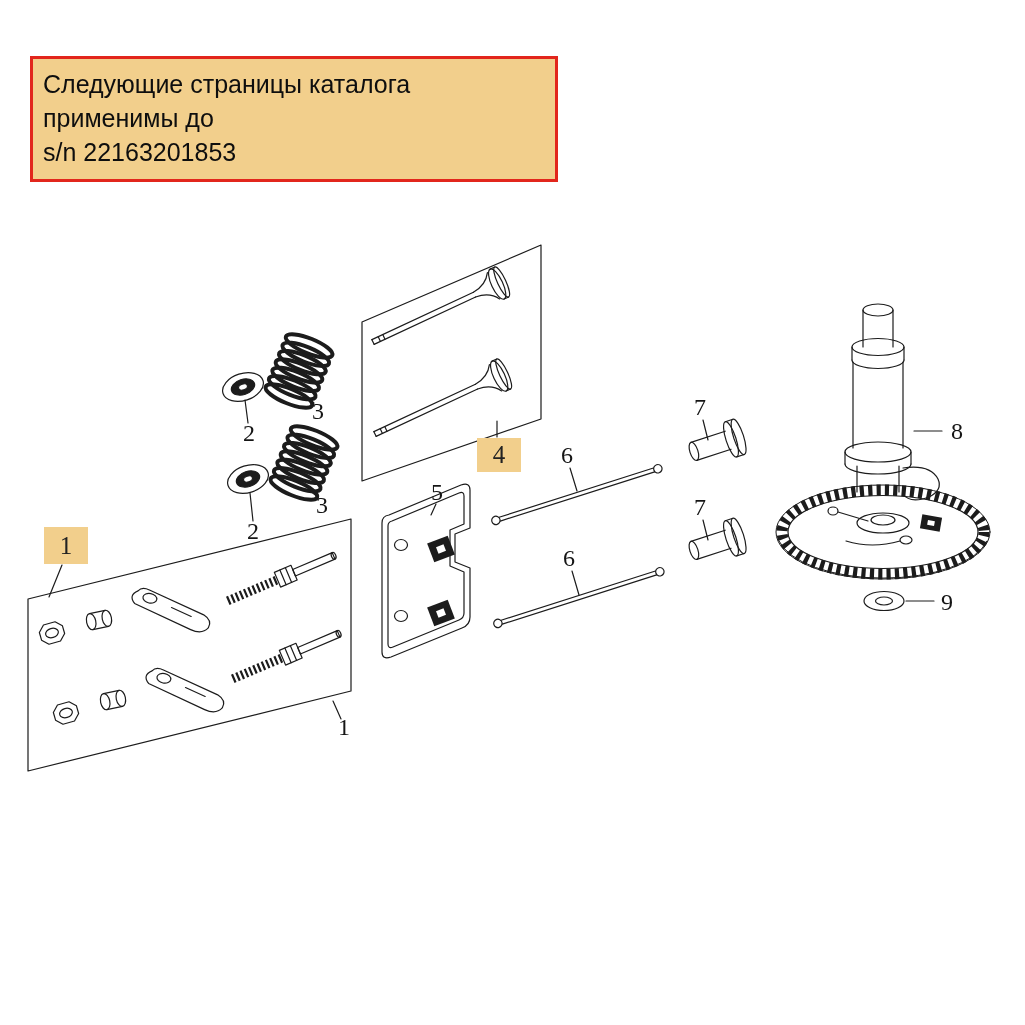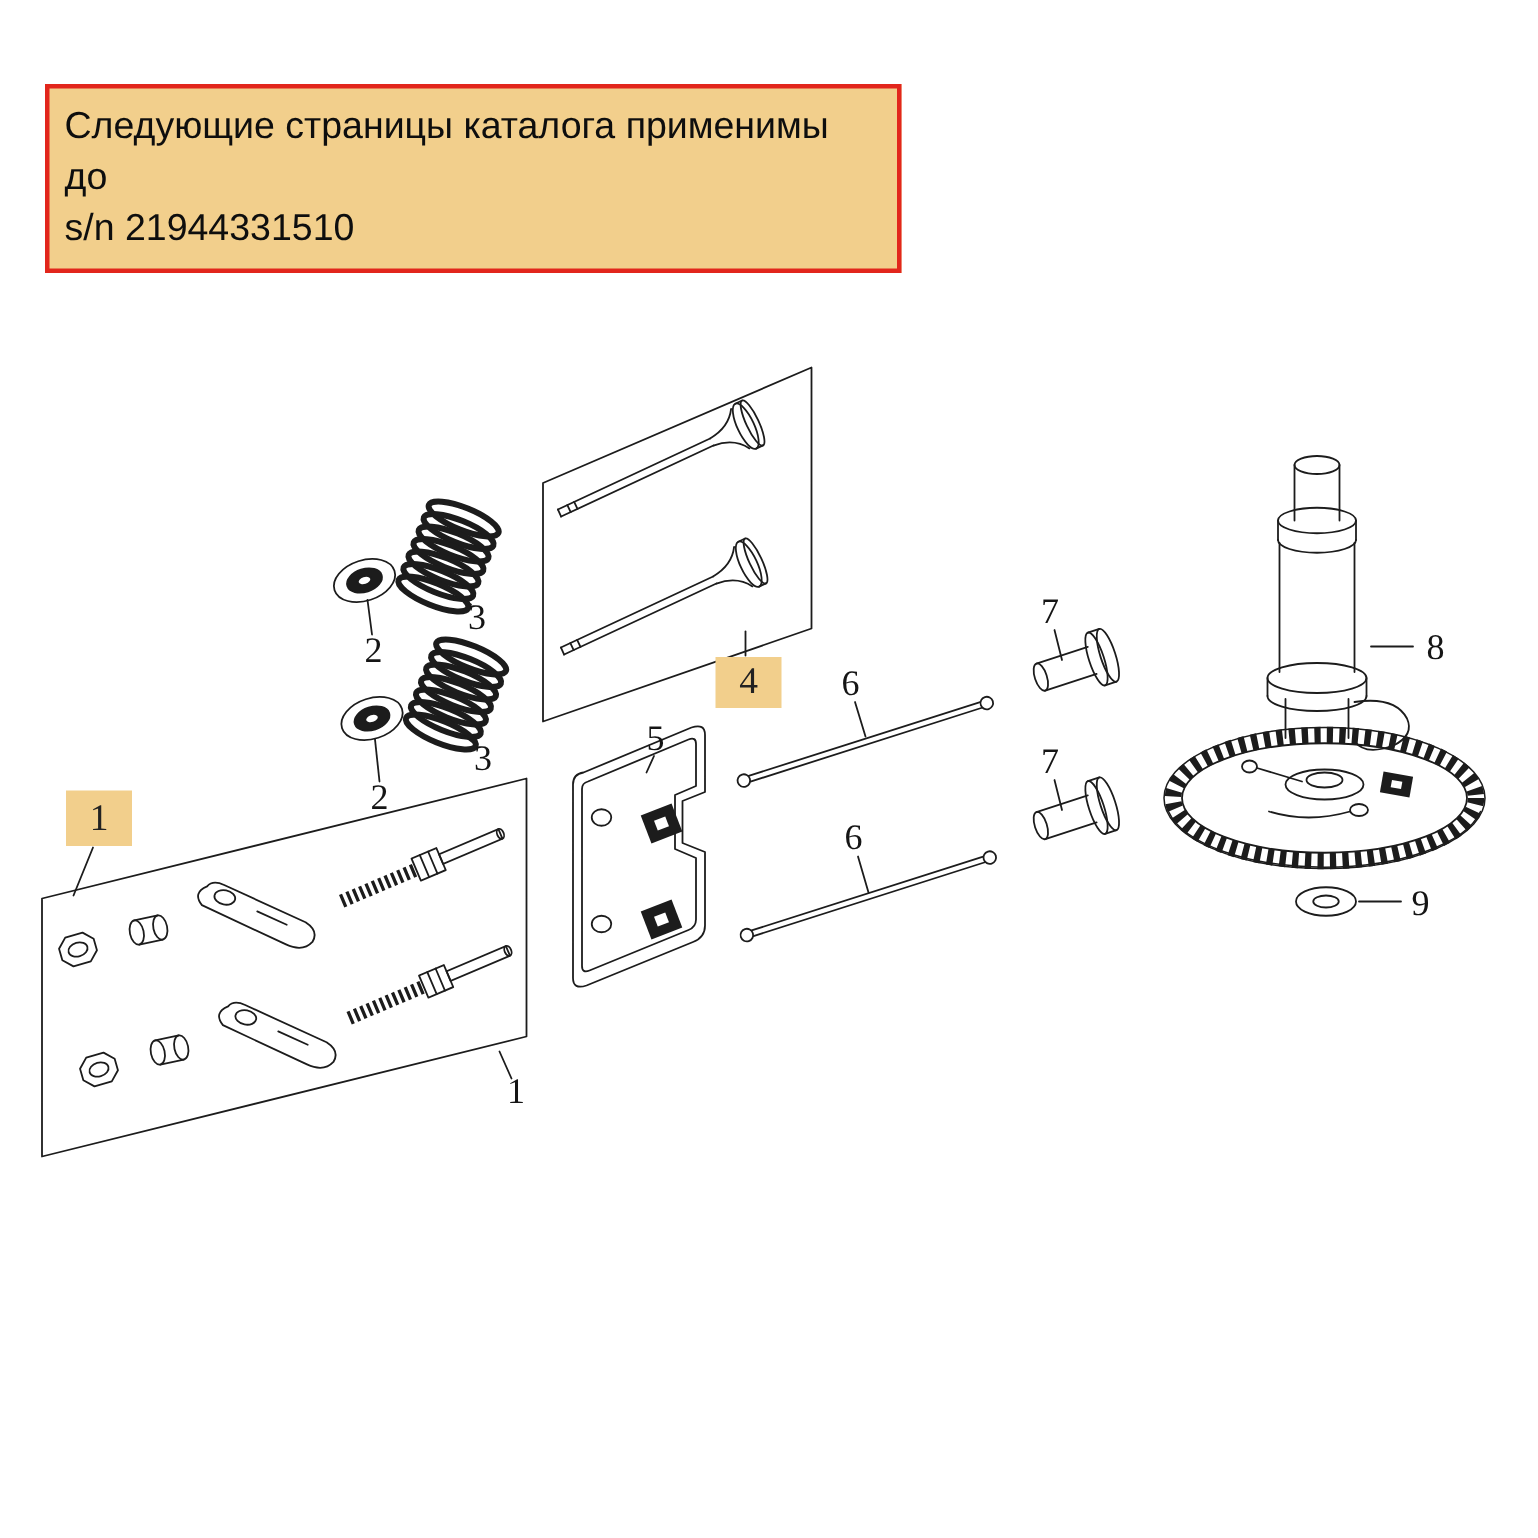--- a/index.html
+++ b/index.html
@@ -7,21 +7,21 @@
     --banner-bg:#F2CF8C;
     --banner-border:#E2261C;
     --ink:#1c1c1c;
     --paper:#ffffff;
   }
   *{box-sizing:border-box;margin:0;padding:0;}
   html,body{width:1025px;height:1025px;background:var(--paper);}
   body{font-family:"Liberation Sans",sans-serif;position:relative;overflow:hidden;}
   .page{position:absolute;inset:0;background:var(--paper);}
   .banner{
-    position:absolute;left:30px;top:56px;width:571px;
+    position:absolute;left:30px;top:56px;width:528px;
     background:var(--banner-bg);
     border:3px solid var(--banner-border);
     padding:8px 12px 10px 10px;
     font-size:25px;line-height:34px;color:#0e0e0e;
   }
   .diagram{position:absolute;left:0;top:0;}
   .hl{
     position:absolute;display:flex;align-items:center;justify-content:center;
     background:var(--highlight-bg);
     font-family:"Liberation Serif",serif;font-size:25px;color:#222;
@@ -31,21 +31,21 @@
   .hl.four{left:477px;top:438px;width:44px;height:34px;}
   text.num{font-family:"Liberation Serif",serif;font-size:24px;fill:#151515;stroke:none;}
 </style>
 </head>
 <body>
 
 <div class="page">
 
   <div class="banner">
     <div>Следующие страницы каталога применимы до</div>
-    <div>s/n 21944331510</div>
+    <div>s/n 22163201853</div>
   </div>
 
   <svg class="diagram" width="1025" height="1025" viewBox="0 0 1025 1025">
     <g stroke="#1c1c1c" fill="none" stroke-width="1.2" stroke-linejoin="round" stroke-linecap="round">
 
       <g>
         <polygon points="28,599 351,519 351,691 28,771"></polygon>
 
         <g transform="translate(52,633) rotate(-16)">
           <polygon points="-12,-4 -6,-10 6,-10 12,-4 12,4 6,10 -6,10 -12,4"></polygon>

